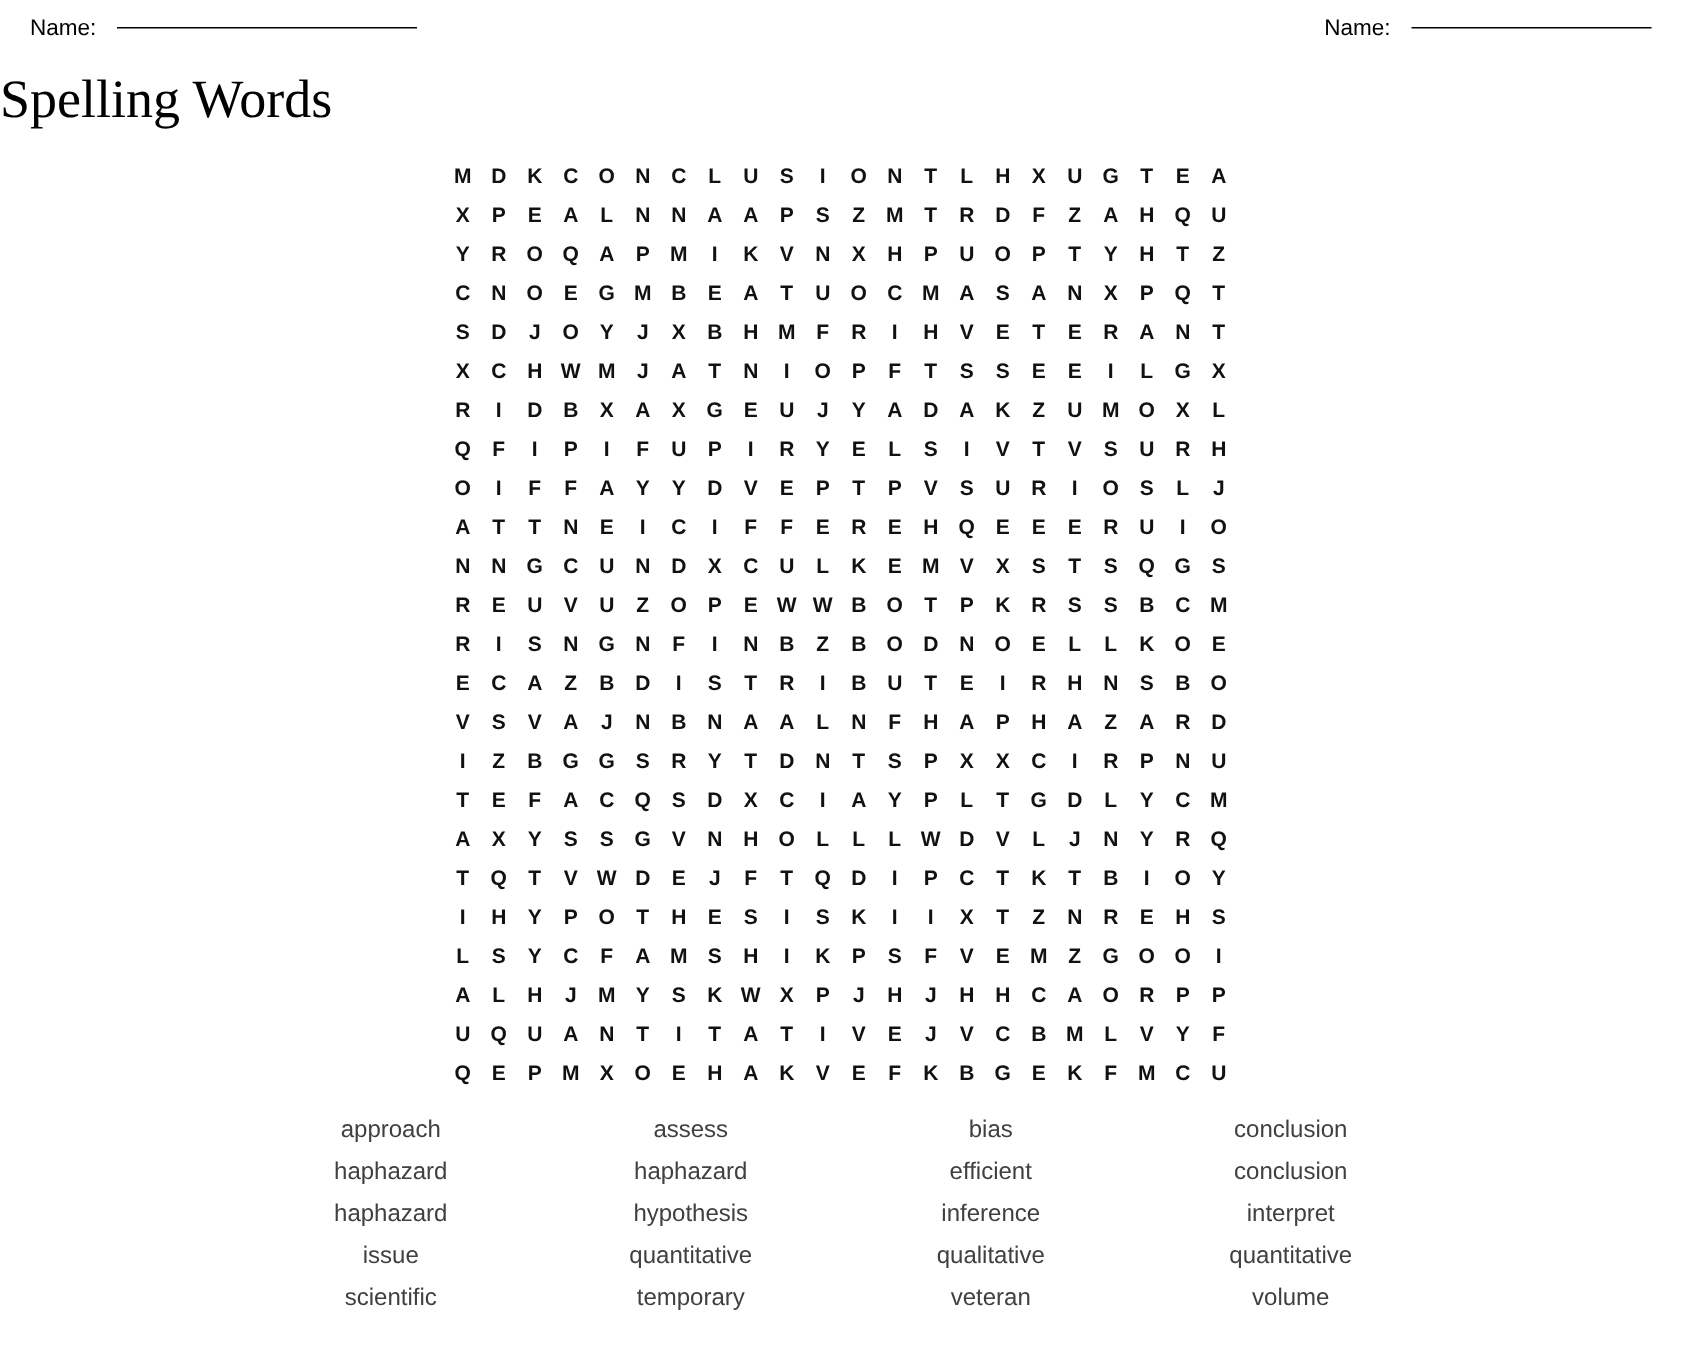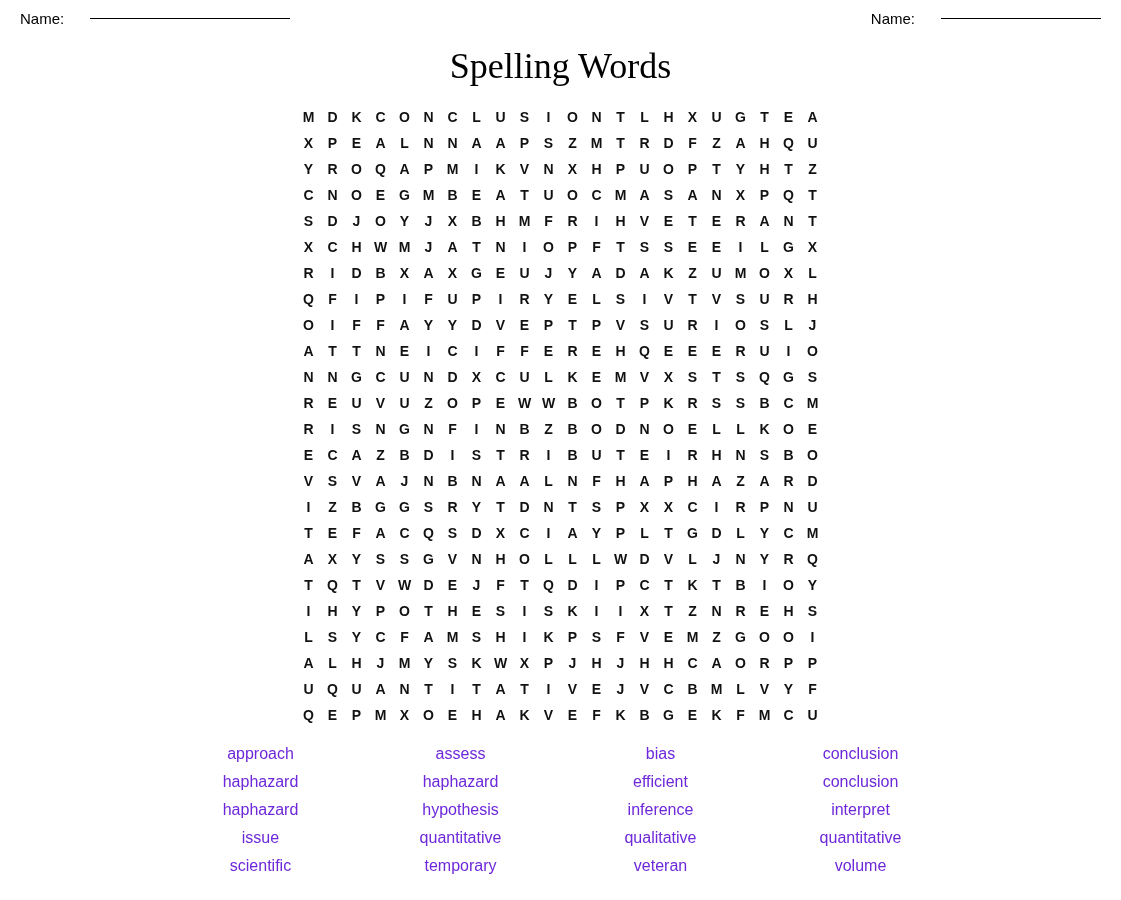--- a/index.html
+++ b/index.html
@@ -12,33 +12,32 @@
     }
     .header {
       display: flex;
       justify-content: space-between;
       padding: 10px 20px 0 20px;
       font-size: 15px;
     }
     .header-name, .header-date {
       display: flex;
       align-items: center;
-      gap: 22px;
+      gap: 10px;
     }
     .header-line {
       display: inline-block;
       width: 200px;
       border-bottom: 1px solid #000;
       margin-left: 4px;
     }
     .header-date .header-line {
       width: 160px;
     }
     h1 {
-      text-align: center;
       font-size: 36px;
       font-weight: normal;
       margin: 18px 0 18px 0;
       font-family: Georgia, serif;
     }
     .grid-container {
       display: flex;
       justify-content: center;
       margin-bottom: 18px;
     }
@@ -64,21 +63,21 @@
       grid-template-columns: repeat(4, 200px);
       gap: 10px 0;
       justify-content: center;
       margin: 0 auto;
       padding: 0 0 20px 0;
     }
     .word-item {
       text-align: center;
       font-size: 16px;
       font-family: Arial, sans-serif;
-      color: #6d28d9;
+      color: #404040;
     }
   </style>
 </head>
 <body>
 
 <div class="header">
   <div class="header-name">
     <span>Name:</span>
     <span class="header-line"></span>
   </div>

